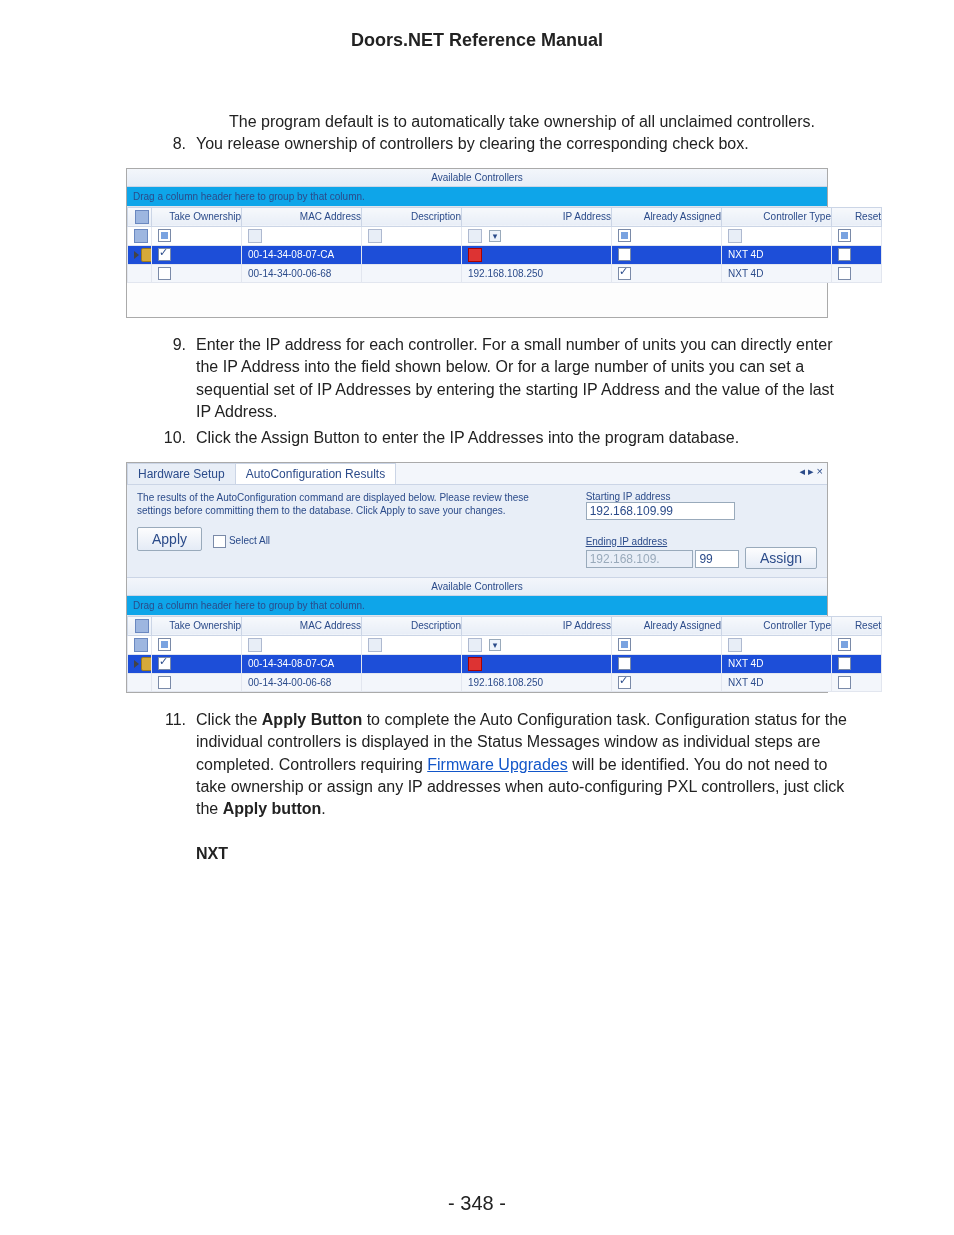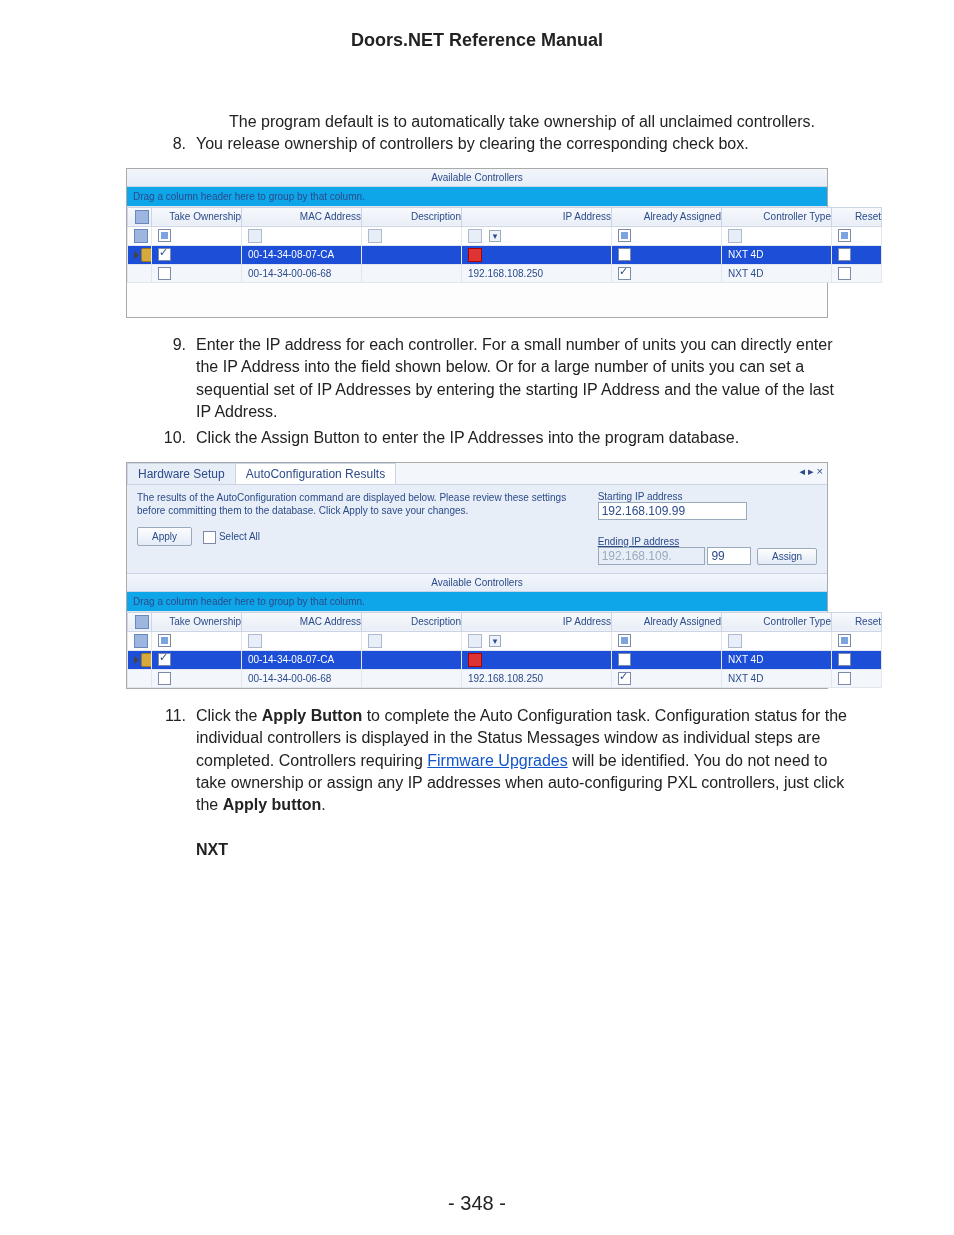--- a/index.html
+++ b/index.html
@@ -205,21 +205,21 @@
   }
   .panel input[disabled] {
     background: #e8eef7;
     color: #9ab;
   }
   .btn {
     display: inline-block;
     border: 1px solid #9ab;
     background: linear-gradient(#fdfdfe, #e4ebf6);
     padding: 2px 14px;
-    font-size: 10px;
+    font-size: 14px;
     color: #2b4b8a;
     border-radius: 2px;
   }
   .apply-row {
     margin-top: 10px;
   }
   .link {
     color: #1256c9;
     text-decoration: underline;
   }

